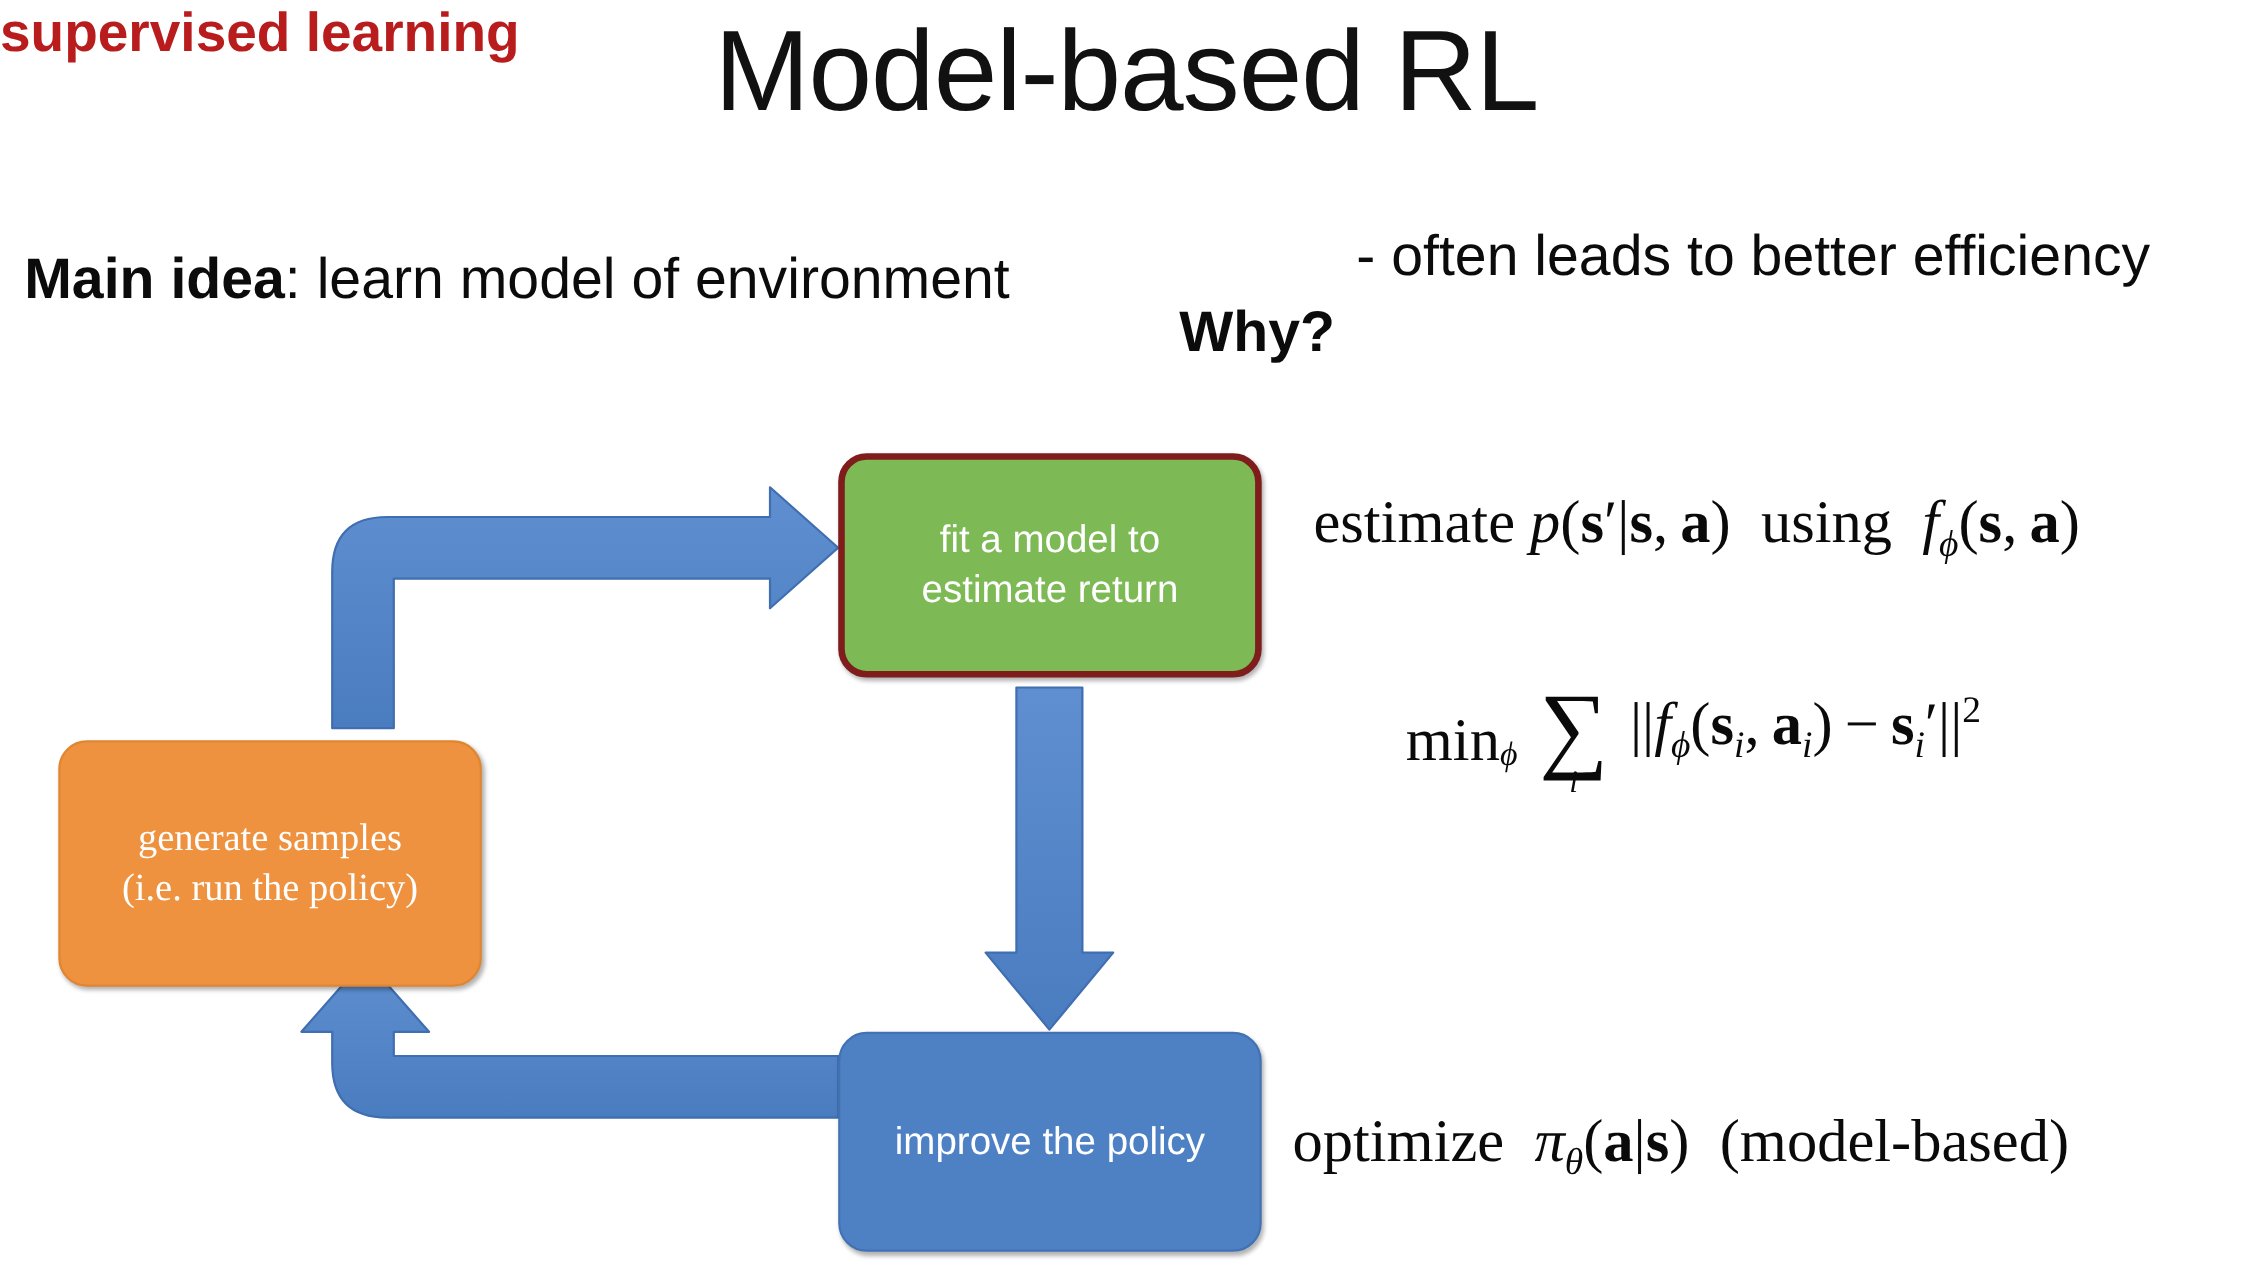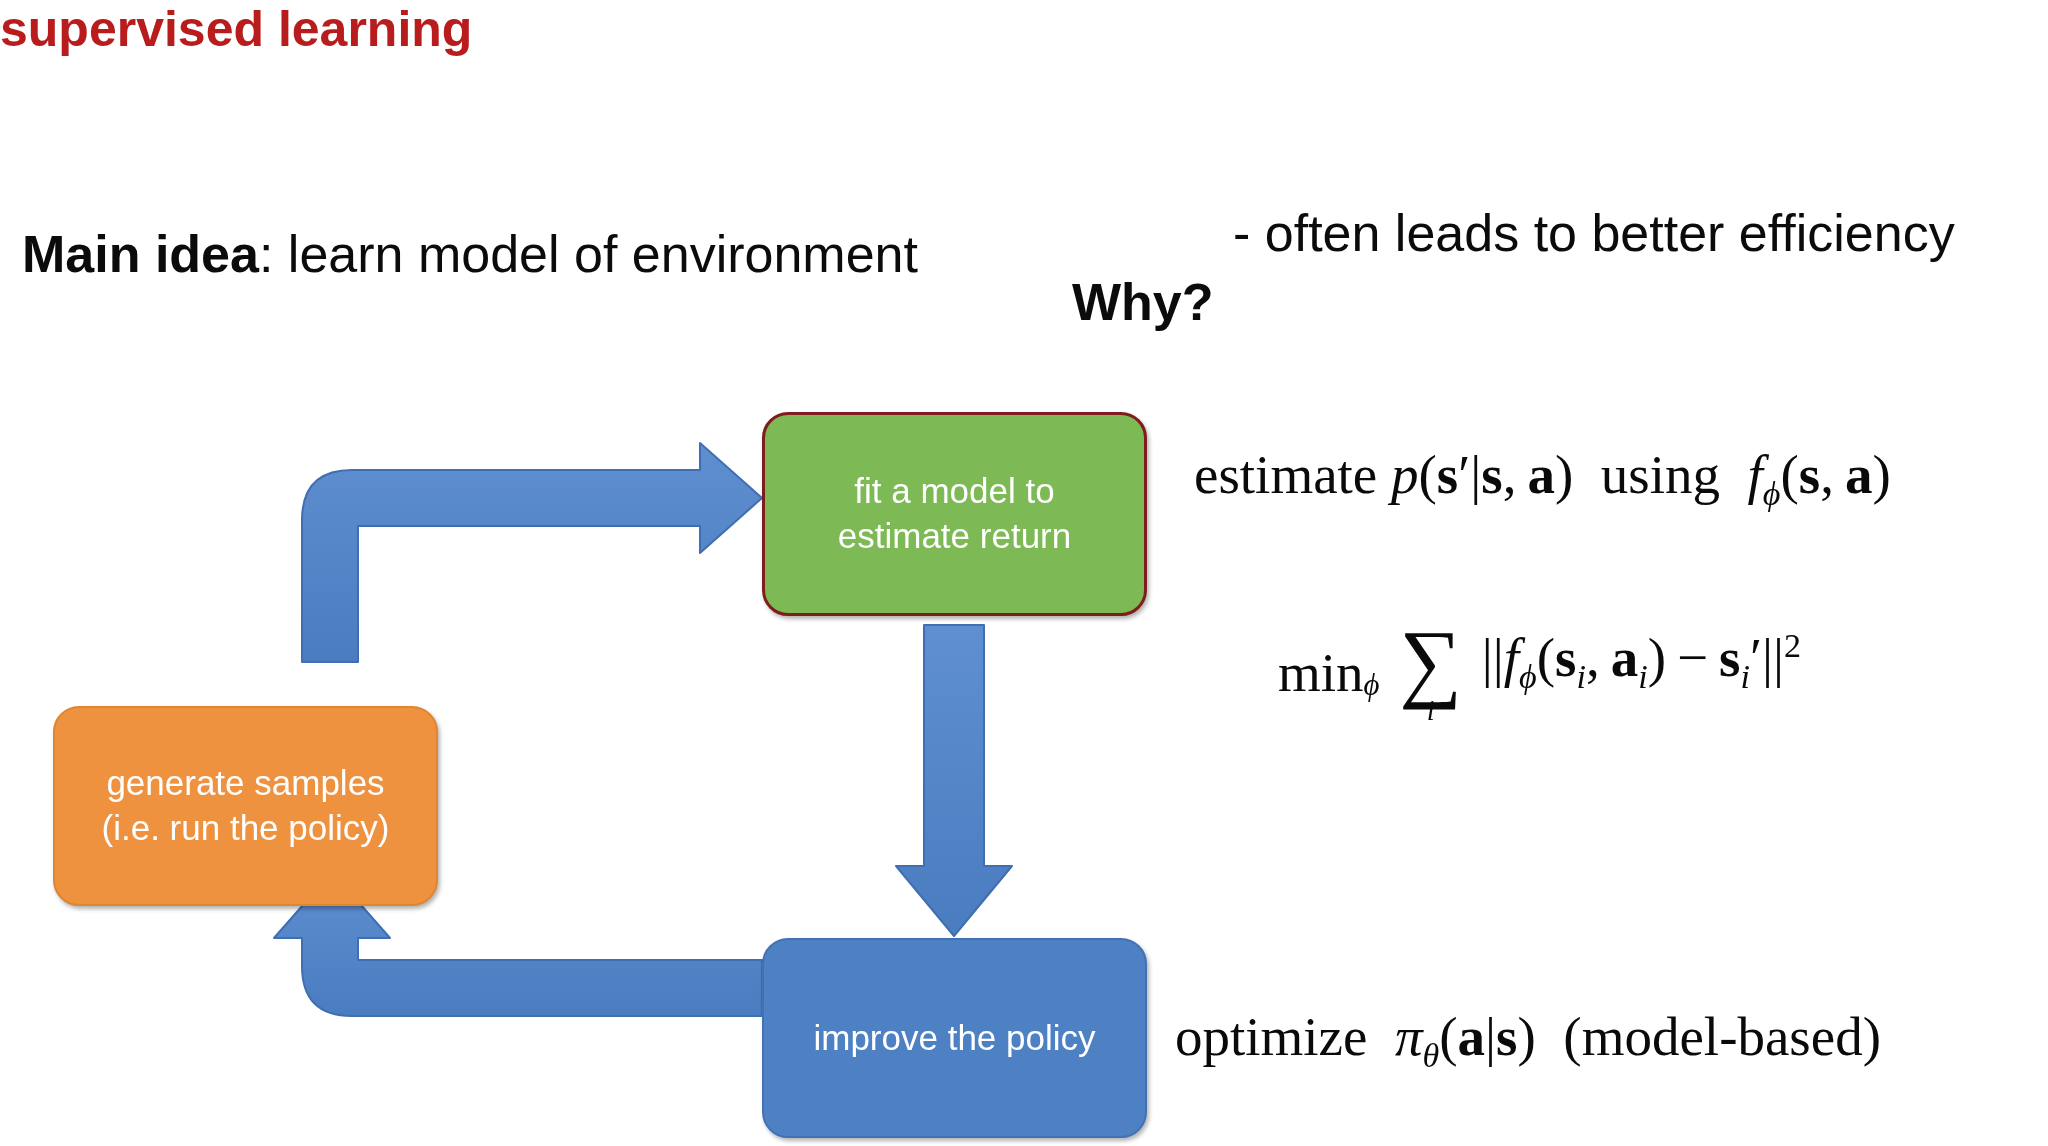--- a/index.html
+++ b/index.html
@@ -83,26 +83,27 @@
     color: #ffffff;
     font-size: 35px;
     line-height: 1.28;
     box-shadow: 2px 3px 4px rgba(0,0,0,0.30);
   }
   .node .node-text { display: block; padding: 0 8px; }
 
   #node-fit {
     left: 762px;  top: 412px;  width: 385px; height: 204px;
     background: #7DB954;
-    border: 3px solid #7f1d1d;
+    border: 6px solid #7f1d1d;
   }
   #node-generate {
-    left: 53px;   top: 706px;  width: 385px; height: 200px;
+    left: 53px;   top: 673px;  width: 385px; height: 224px;
     background: #EE9240;
     border: 2px solid #e08530;
+    font-family: Liberation Serif, serif;
   }
   #node-improve {
     left: 762px;  top: 938px;  width: 385px; height: 200px;
     background: #4E81C4;
     border: 2px solid #4272b4;
   }
 
   
   #arrows {
     position: absolute;
@@ -166,20 +167,21 @@
     vertical-align: -0.28em;
     line-height: 0.92;
   }
   .mingrp .lim { font-size: 0.56em; font-style: italic; }
 </style>
 </head>
 <body>
 
 <div id="slide">
 
+  <div class="slide-title">Model-based RL</div>
 
   <div class="main-idea"><span class="lead">Main idea</span><span>: learn model of environment</span></div>
 
   <div class="why-label">Why?</div>
   <div class="why-list">
     <div>- often leads to better efficiency</div>
   </div>
 
   <svg id="arrows" viewBox="0 0 2048 1146" width="2048" height="1146">
     <defs>

